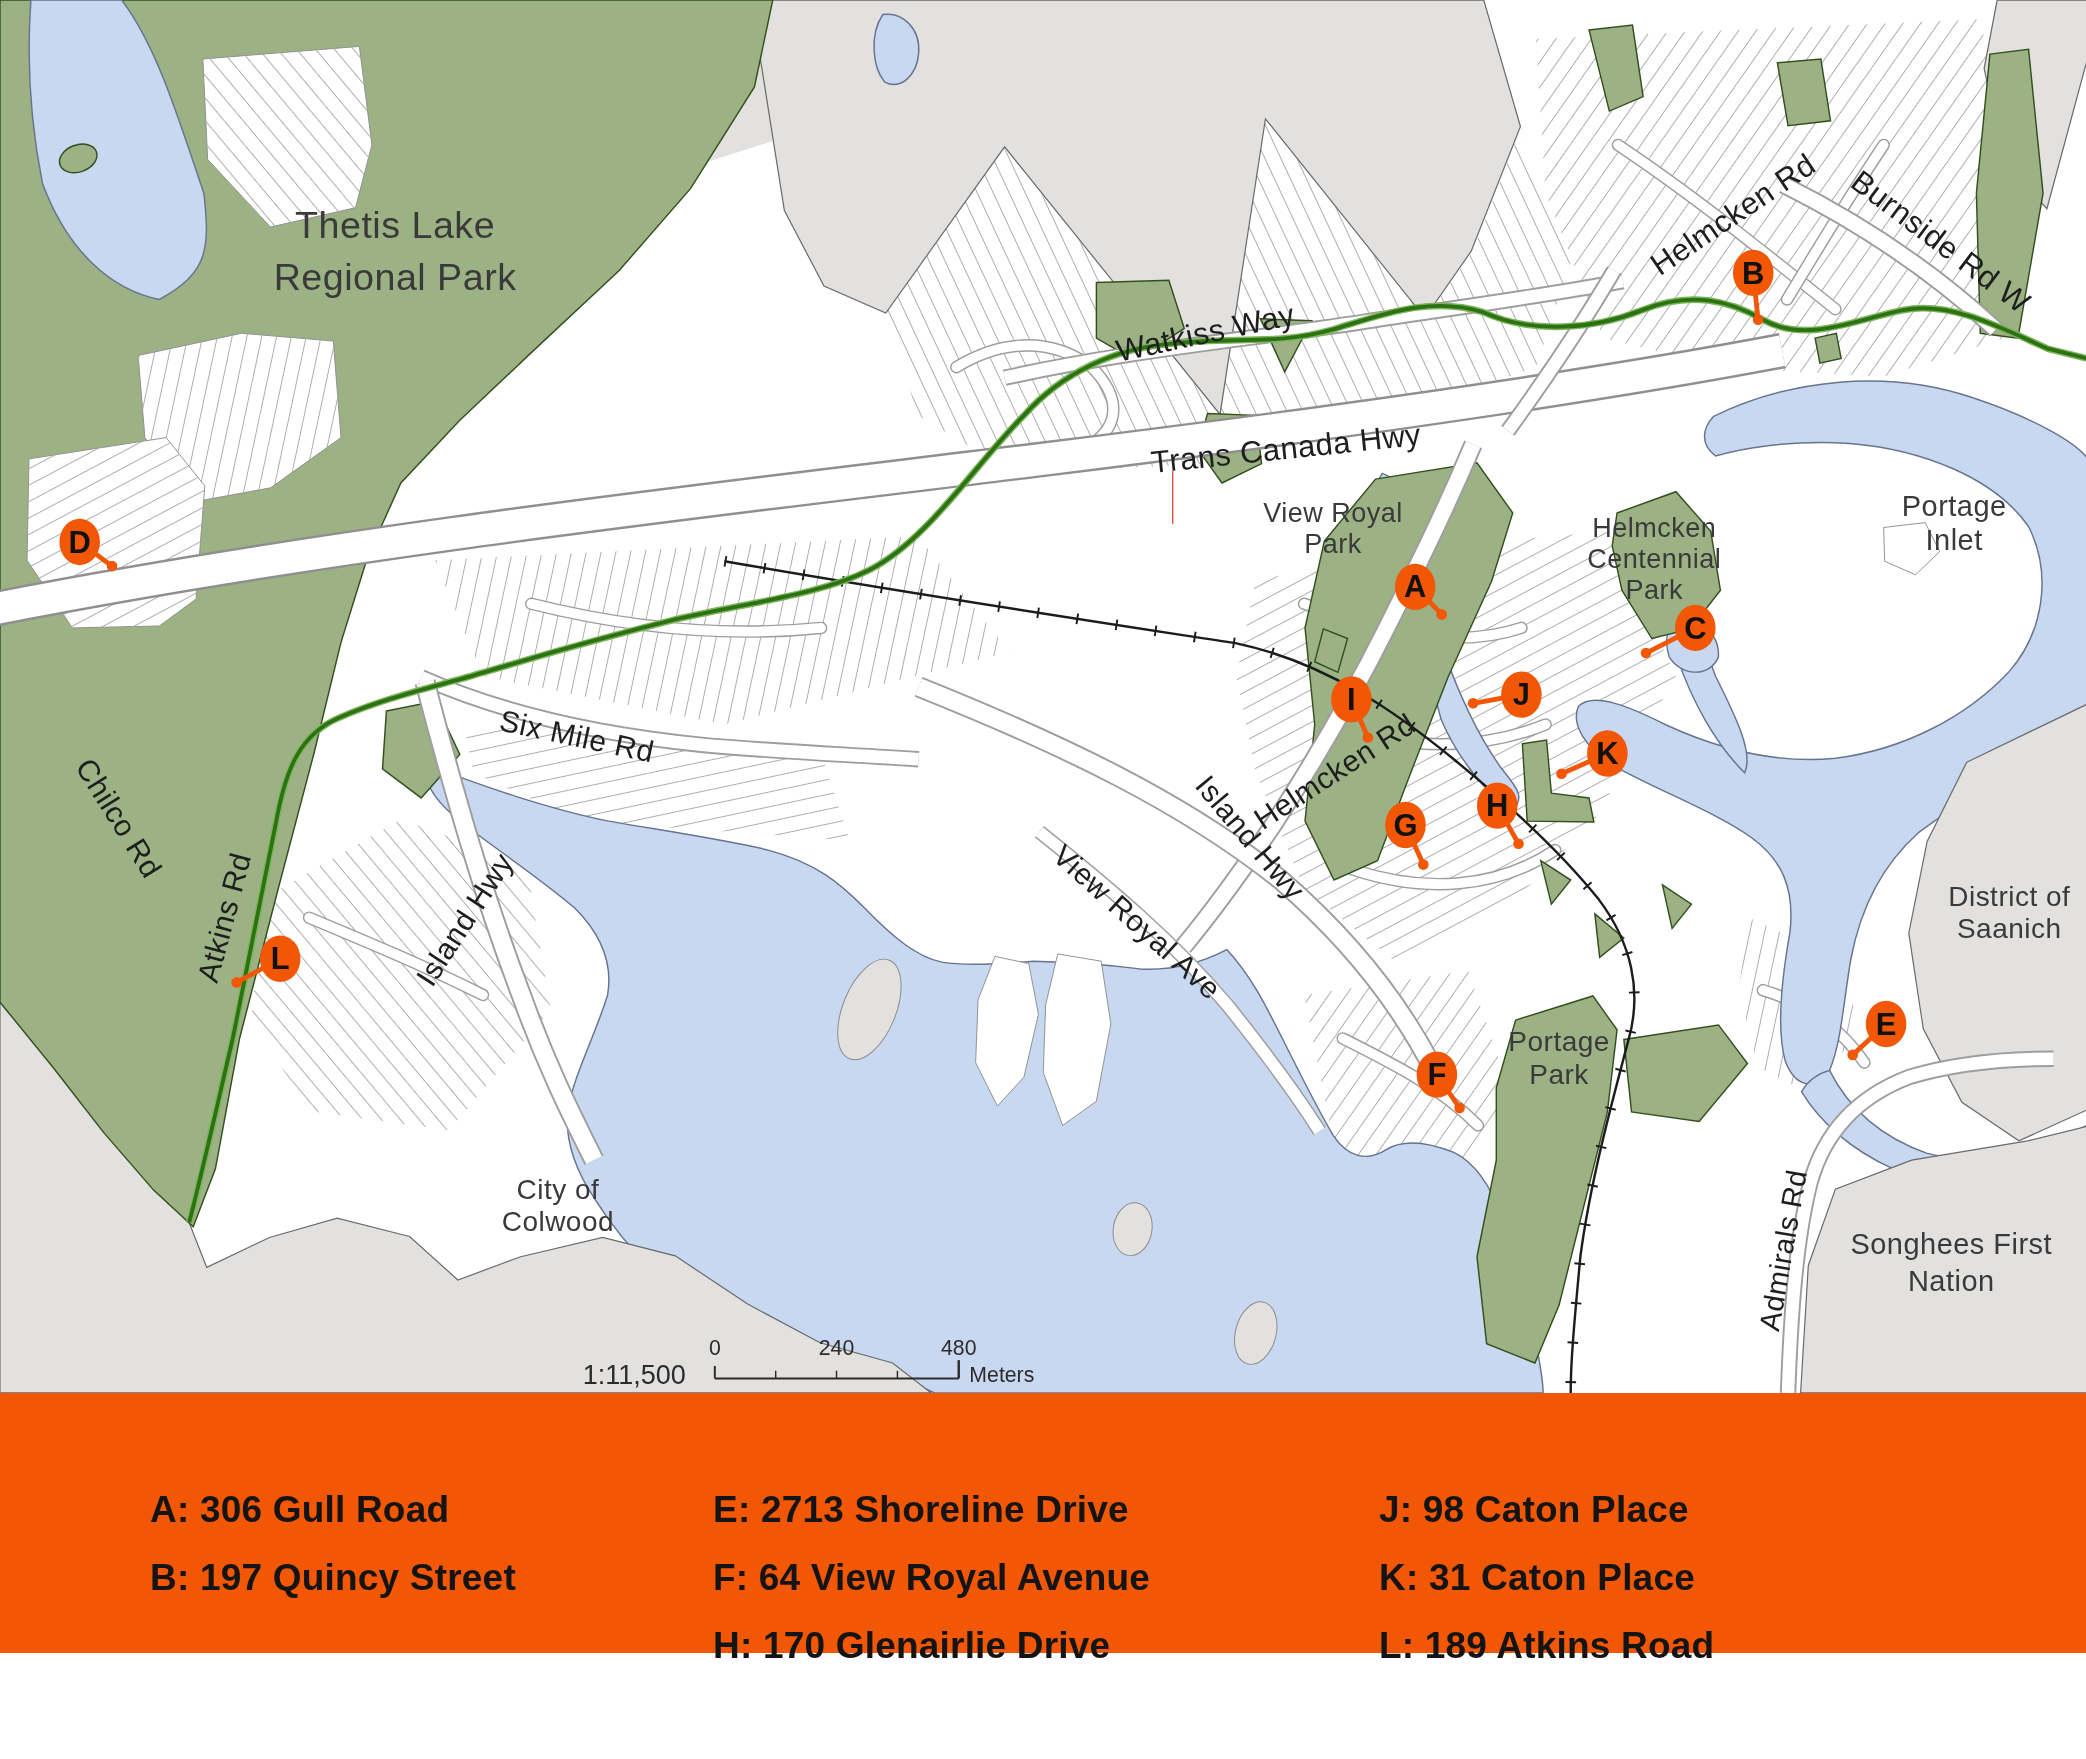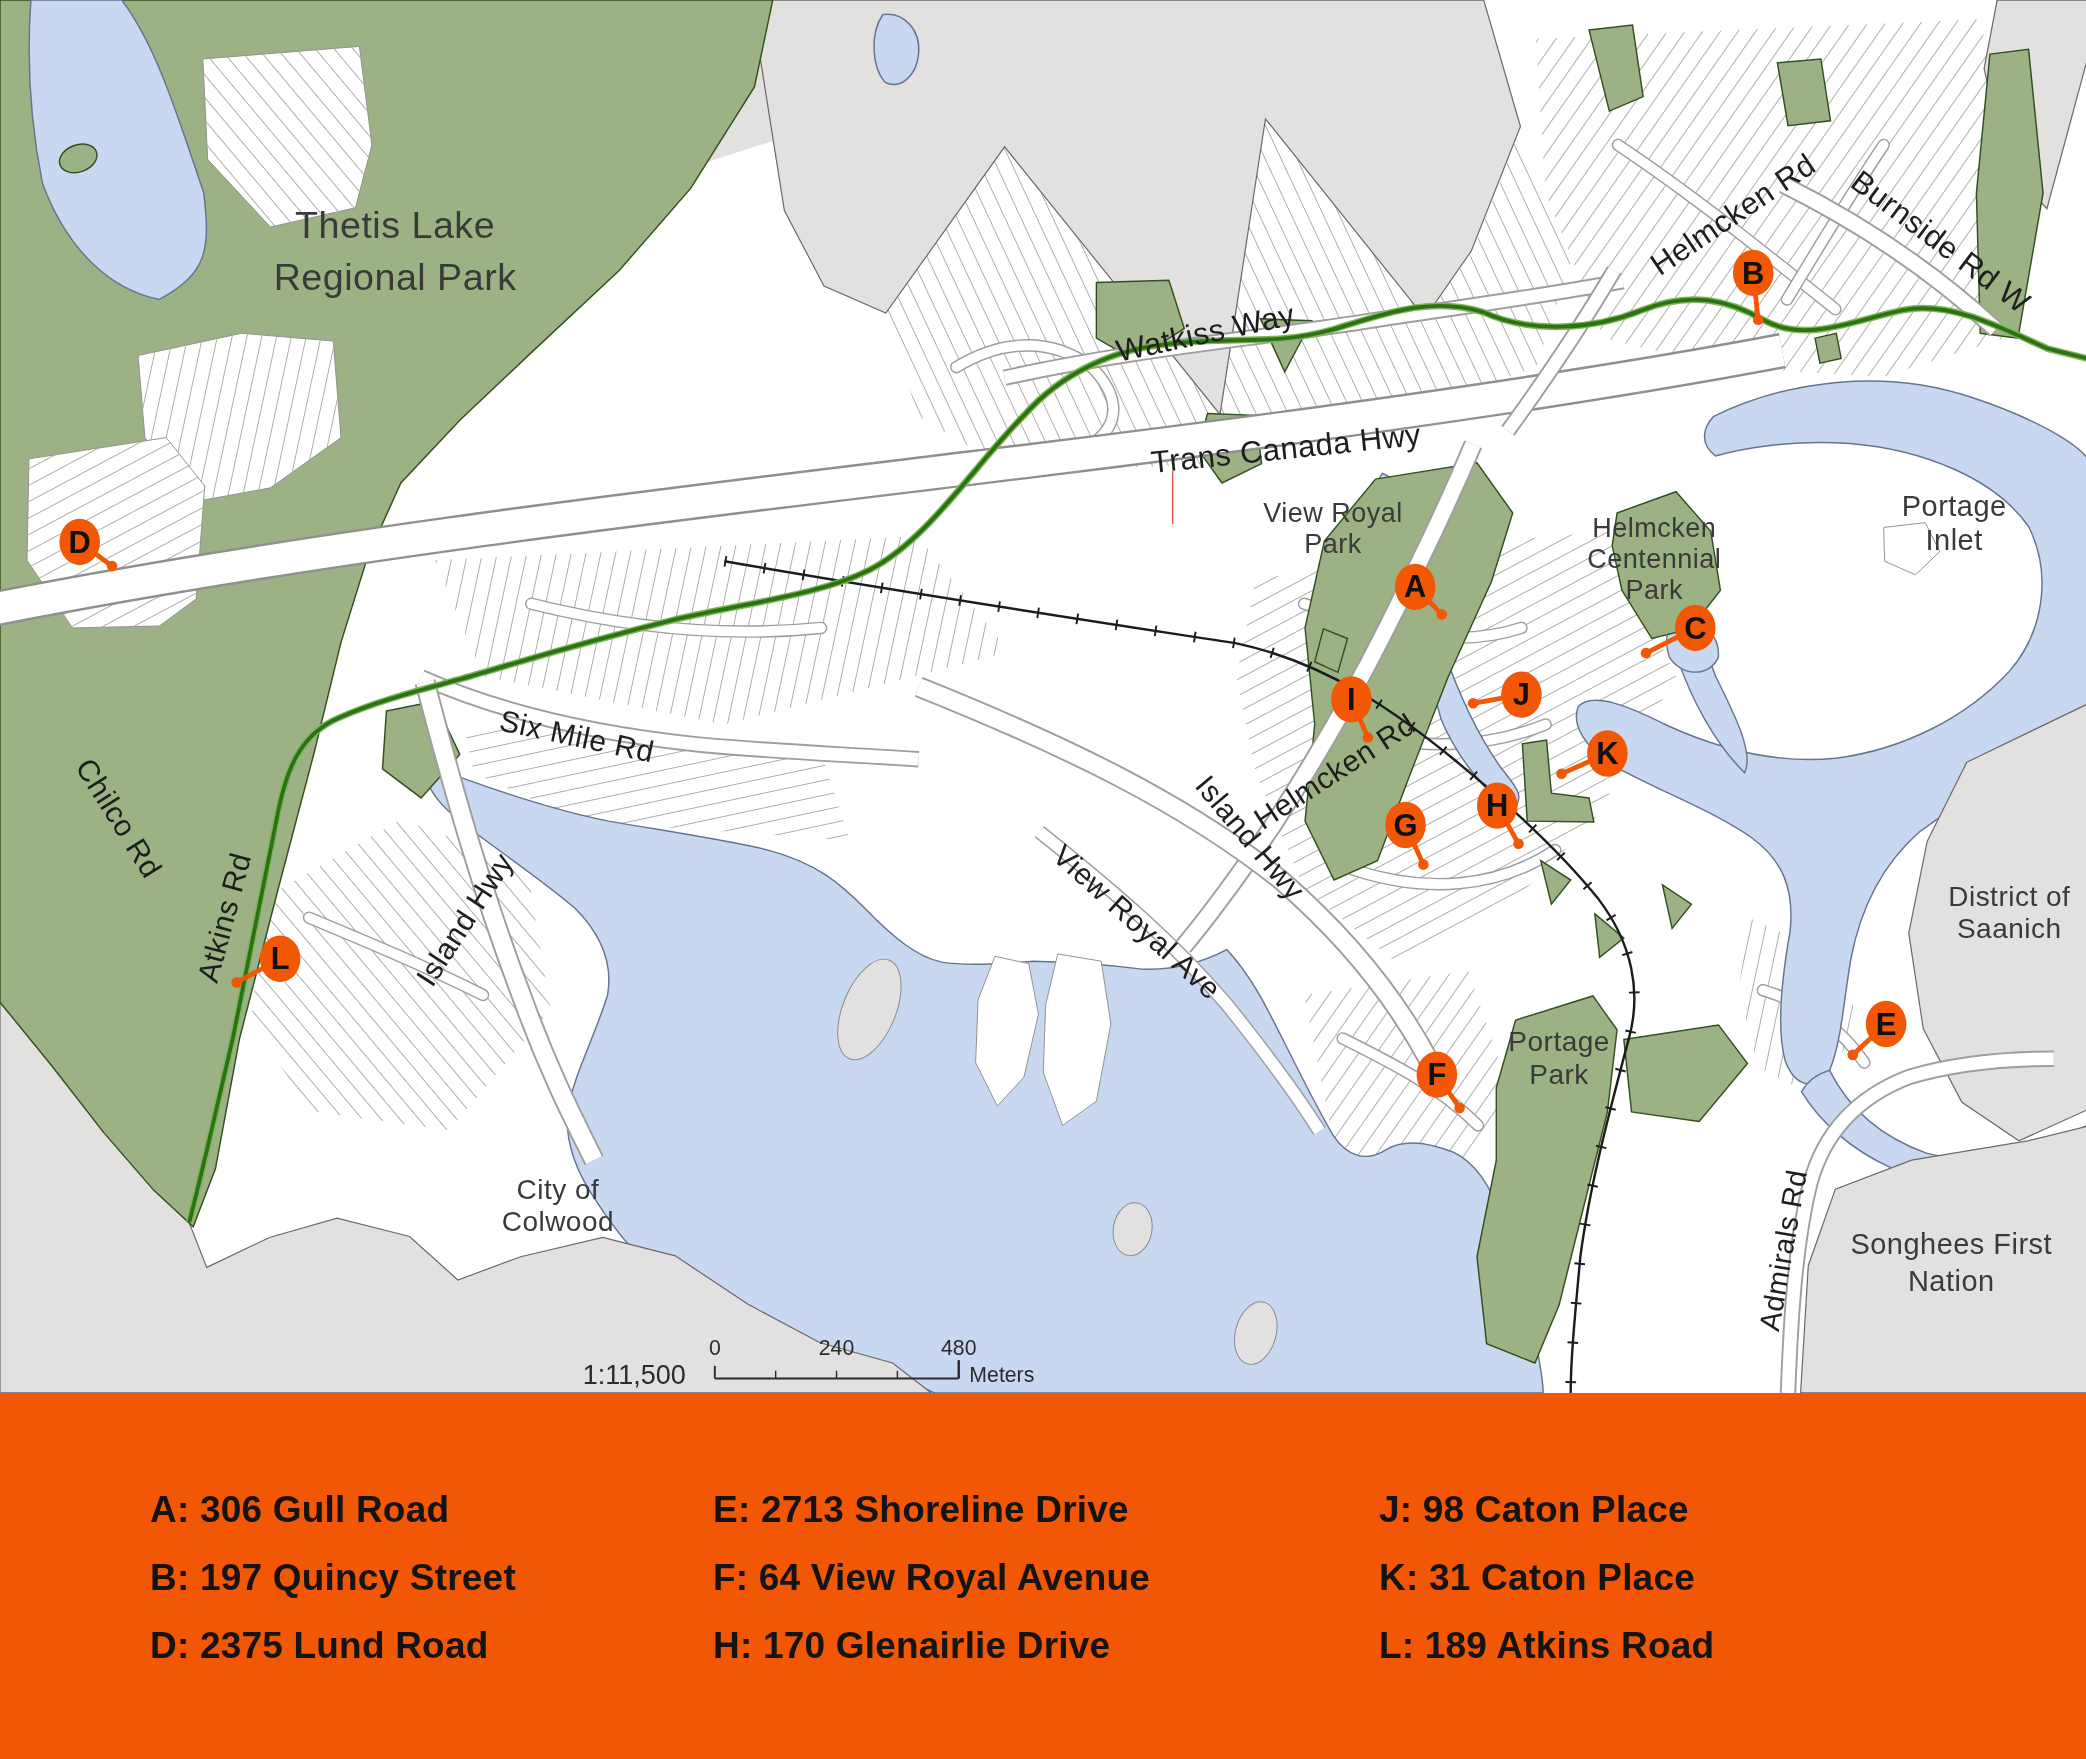--- a/index.html
+++ b/index.html
@@ -21,21 +21,21 @@
   .hatch{stroke:none;}
   .croad{fill:none;stroke:var(--casing);stroke-width:26;stroke-linecap:round;}
   .croad2{fill:none;stroke:var(--land);stroke-width:20;stroke-linecap:round;}
   .maplabel{fill:var(--arealabel);letter-spacing:1px;}
   .roadlabel{fill:var(--roadlabel);letter-spacing:1px;}
   .scaletext{fill:#2B2B2B;}
   .marker-stem{stroke:var(--orange);stroke-width:10;stroke-linecap:round;}
   .marker-dot{fill:var(--orange);}
   .marker-bubble{fill:var(--orange);}
   .marker-letter{fill:#111;font-weight:bold;font-size:64px;text-anchor:middle;}
-  #legend-band{position:absolute;left:0;top:1393px;width:2087px;height:366px;background:var(--orange);}
+  #legend-band{position:absolute;left:0;top:1393px;width:2087px;height:260px;background:var(--orange);}
   .legend-col{position:absolute;top:83px;display:flex;flex-direction:column;}
   .legend-entry{height:68px;display:flex;align-items:center;font-size:37px;font-weight:bold;color:var(--legendtext);letter-spacing:0.2px;white-space:nowrap;}
 </style>
 </head>
 <body>
 
 <div id="stage">
   <svg id="map-svg" width="2087" height="1393" viewBox="0 0 4321 2884">
     <defs>
       <pattern id="lotsA" patternUnits="userSpaceOnUse" width="30" height="30" patternTransform="rotate(-40)">
@@ -298,21 +298,20 @@
           <ellipse class="marker-bubble" cx="580" cy="1985" rx="42" ry="48"></ellipse>
           <text class="marker-letter" x="580" y="2007">L</text>
         </g>
       </g>
   </svg>
 
   <div id="legend-band">
       <div class="legend-col" style="left: 150px;">
         <div class="legend-entry">A: 306 Gull Road</div>
         <div class="legend-entry">B: 197 Quincy Street</div>
-        <div class="legend-entry">D: 2375 Lund Road</div>
       </div>
       <div class="legend-col" style="left: 705px; margin-left: 8px;">
         <div class="legend-entry">E: 2713 Shoreline Drive</div>
         <div class="legend-entry">F: 64 View Royal Avenue</div>
         <div class="legend-entry">H: 170 Glenairlie Drive</div>
       </div>
       <div class="legend-col" style="left: 1379px;">
         <div class="legend-entry">J: 98 Caton Place</div>
         <div class="legend-entry">K: 31 Caton Place</div>
         <div class="legend-entry">L: 189 Atkins Road</div>

